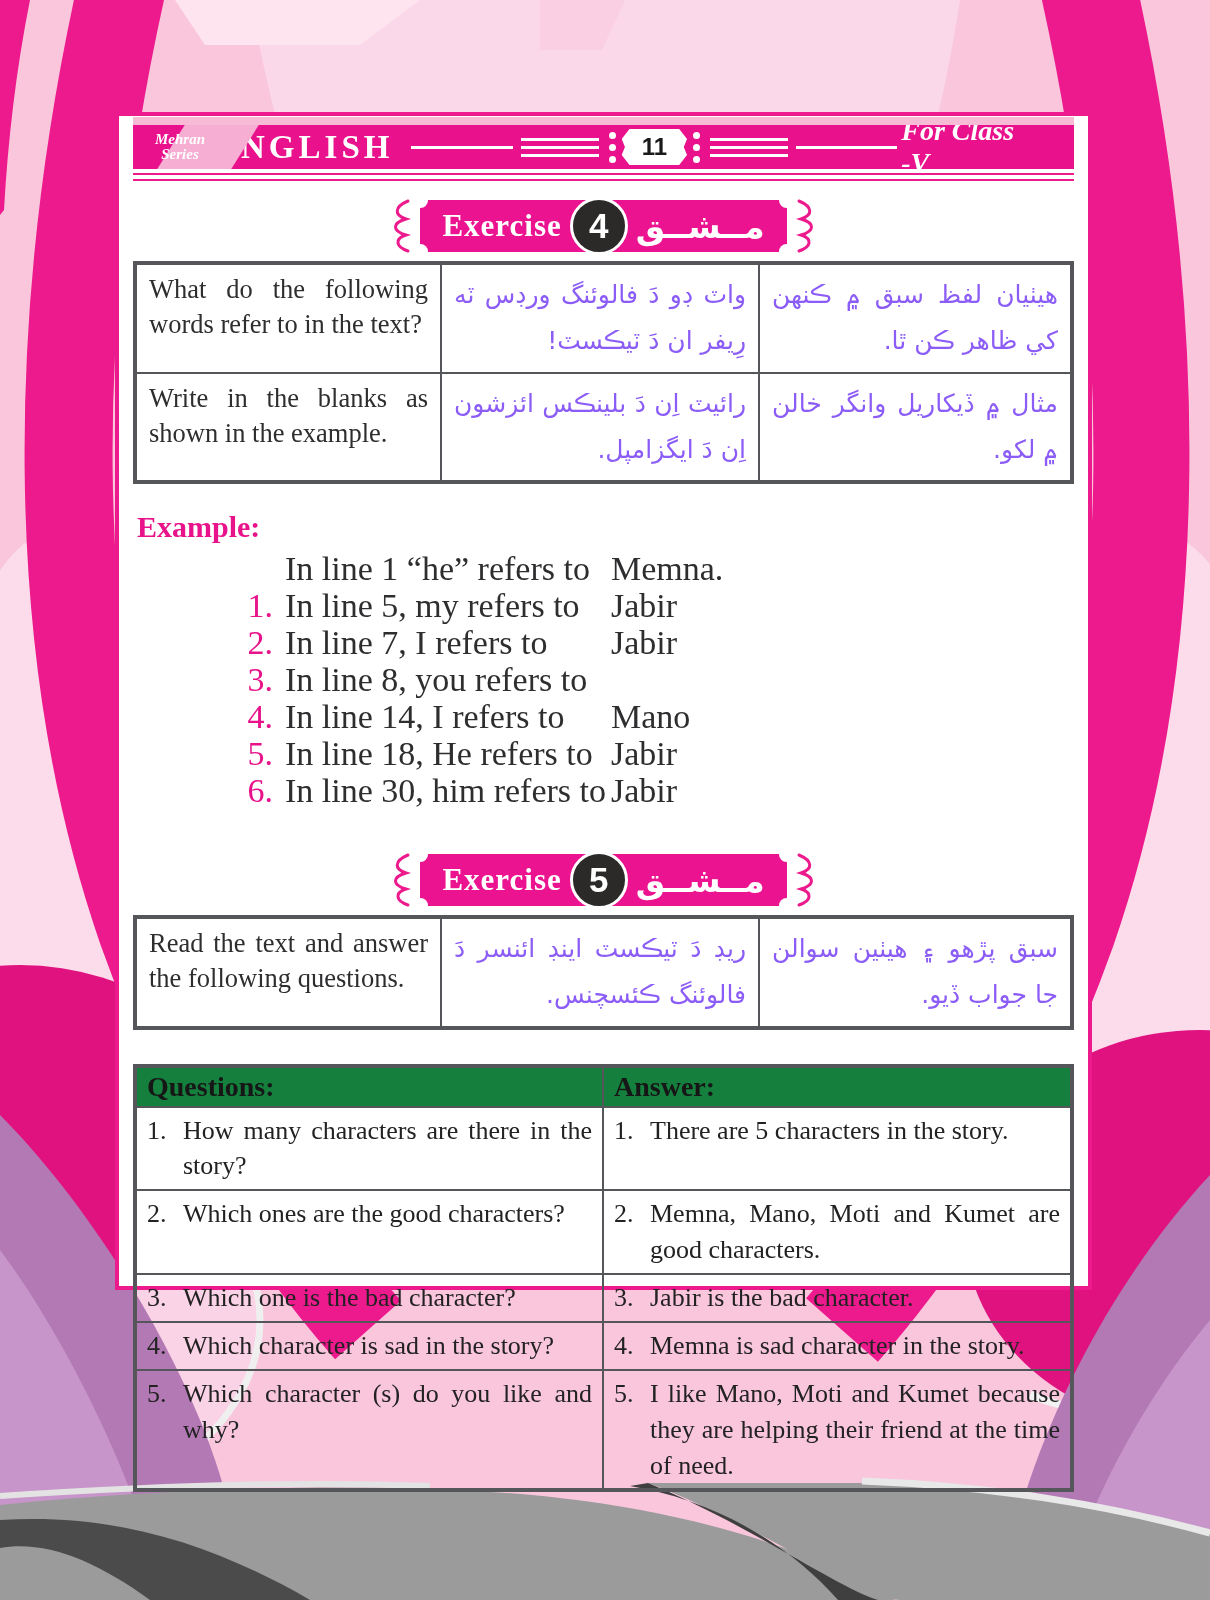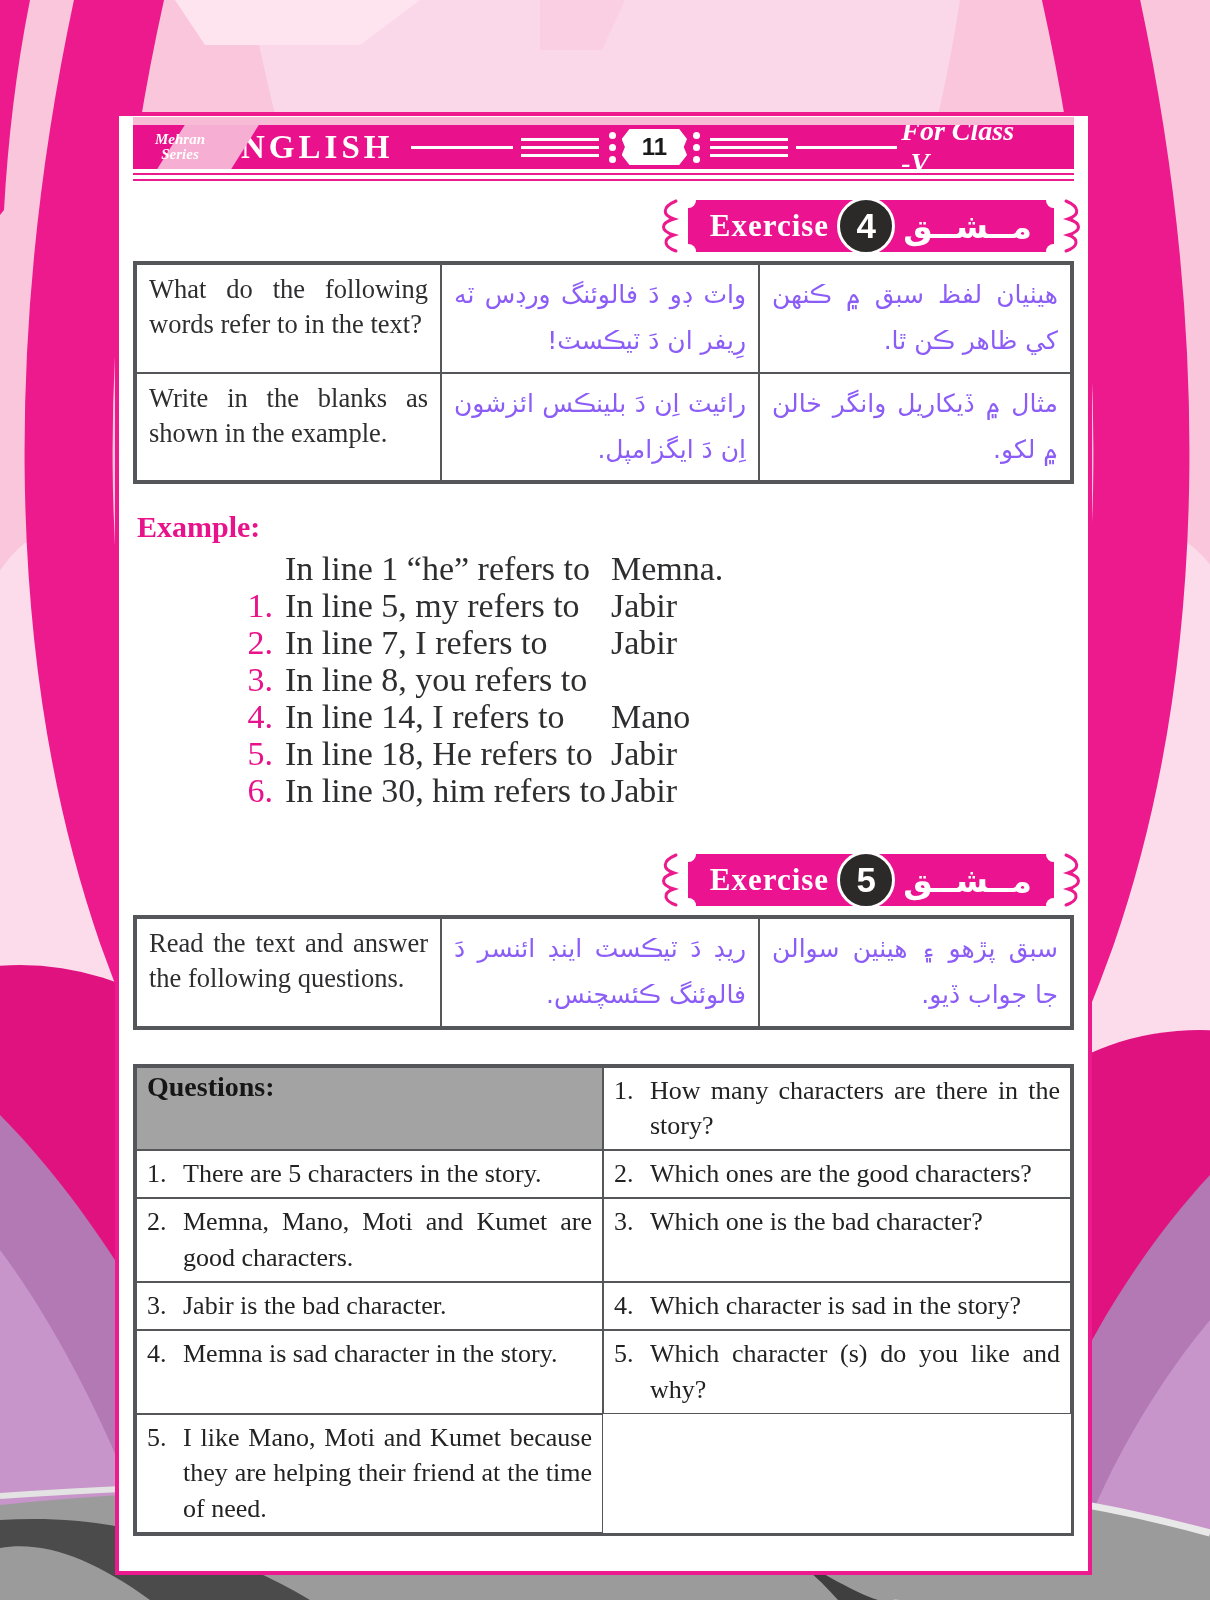--- a/index.html
+++ b/index.html
@@ -1,21 +1,21 @@
 <!DOCTYPE html>
 <html><head>
 <meta charset="utf-8">
 <style>
   html,body{margin:0;padding:0;}
   .page{position:relative;width:1210px;height:1600px;overflow:hidden;
         background:#F9C6DC;font-family:"Liberation Serif",serif;}
   .bg-svg{position:absolute;left:0;top:0;z-index:0;}
 
   
-  .card{position:absolute;left:115px;top:112px;width:977px;height:1463px;
+  .card{position:absolute;left:115px;top:112px;width:977px;height:1178px;
         background:#fff;border:4px solid #EC1A8C;box-sizing:border-box;z-index:2;}
 
   
   .banner-wrap{margin:1px 14px 0 14px;}
   .banner-topstrip{height:8px;background:#F7BBD6;}
   .banner{position:relative;height:44px;background:#E9128C;display:flex;align-items:center;
           padding:0 22px;overflow:hidden;}
   .banner-accent{position:absolute;left:38px;top:0;width:74px;height:44px;background:#F6AED2;
                  transform:skewX(-32deg);}
   .series{position:relative;color:#fff;font-style:italic;font-weight:bold;font-size:15px;
@@ -26,21 +26,21 @@
   .l-stack span{display:block;width:78px;height:3px;background:#fff;}
   .dots{display:flex;flex-direction:column;gap:5px;margin:0 6px;}
   .dots i{width:7px;height:7px;border-radius:50%;background:#fff;}
   .ticket{background:#fff;color:#1a1a1a;font-family:"Liberation Sans",sans-serif;
           font-weight:bold;font-size:24px;padding:4px 20px;
           clip-path:polygon(12% 0%,88% 0%,100% 28%,95% 50%,100% 72%,88% 100%,12% 100%,0% 72%,5% 50%,0% 28%);}
   .classlbl{color:#fff;font-style:italic;font-weight:bold;font-size:28px;margin-left:auto;margin-right:26px;}
   .banner-rules{margin-top:4px;border-top:2px solid #EC1A8C;border-bottom:2px solid #EC1A8C;height:4px;}
 
   
-  .badge-row{display:flex;justify-content:flex-end;align-items:center;gap:8px;margin-top:14px;height:62px;}
+  .badge-row{display:flex;justify-content:center;align-items:center;gap:8px;margin-top:14px;height:62px;}
   .badge{position:relative;display:flex;align-items:center;background:#EB1390;height:52px;
          padding:0 22px;border-radius:6px;}
   .badge .notch{position:absolute;width:15px;height:15px;background:#fff;border-radius:50%;}
   .n-tl{left:-7px;top:-7px;} .n-tr{right:-7px;top:-7px;}
   .n-bl{left:-7px;bottom:-7px;} .n-br{right:-7px;bottom:-7px;}
   .badge-ex{color:#fff;font-weight:bold;font-size:31px;letter-spacing:1px;}
   .badge-num{width:52px;height:52px;margin:0 8px;border-radius:50%;background:#2B2A29;border:3px solid #fff;
              color:#fff;display:flex;align-items:center;justify-content:center;
              font-family:"Liberation Sans",sans-serif;font-weight:bold;font-size:35px;}
   .badge-urdu{color:#fff;font-weight:bold;font-size:33px;font-family:"DejaVu Sans",sans-serif;direction:rtl;}
@@ -59,21 +59,21 @@
   .ex-list{margin-left:112px;}
   .ex-row{display:flex;font-size:34px;line-height:37px;color:#2e2e30;}
   .ex-num{width:42px;text-align:right;padding-right:12px;color:#E8128A;}
   .ex-phrase{width:326px;}
   .ex-ans{flex:1;}
 
   
   .qa{margin:34px 14px 0 14px;border:3px solid #55565A;}
   .qa-grid{display:grid;grid-template-columns:467px 1fr;}
   .qa-cell{border:1.5px solid #55565A;box-sizing:border-box;padding:5px 10px;}
-  .qa-h{background:#a3a3a3;font-weight:bold;font-size:28px;color:#161616;padding:3px 10px;}
+  .qa-h{background:#15803d;font-weight:bold;font-size:28px;color:#161616;padding:3px 10px;}
   .qa-item{display:flex;font-size:26px;line-height:1.38;color:#222;}
   .qa-n{width:36px;flex:none;}
   .qa-t{flex:1;text-align:justify;}
 </style>
 </head>
 <body>
 
 <div class="page">
 
   <svg class="bg-svg" width="1210" height="1600" viewBox="0 0 1210 1600">
@@ -227,20 +227,21 @@
 
     <div class="ttable">
       <div class="cell c-en">Read the text and answer the following questions.</div>
       <div class="cell c-ar">ريڊ دَ ٽيڪسٽ اينڊ ائنسر دَ فالوئنگ ڪئسچنس.</div>
       <div class="cell c-ar">سبق پڙهو ۽ هيٺين سوالن جا جواب ڏيو.</div>
     </div>
 
     <div class="qa">
       <div class="qa-grid">
         <div class="qa-cell qa-h">Questions:</div>
+        <div class="qa-cell qa-h">Answer:</div>
 
         <div class="qa-cell">
           <div class="qa-item">
               <span class="qa-n">1.</span>
           <span class="qa-t">How many characters are there in the story?</span>
             </div>
           </div>
         <div class="qa-cell">
           <div class="qa-item">
               <span class="qa-n">1.</span>

